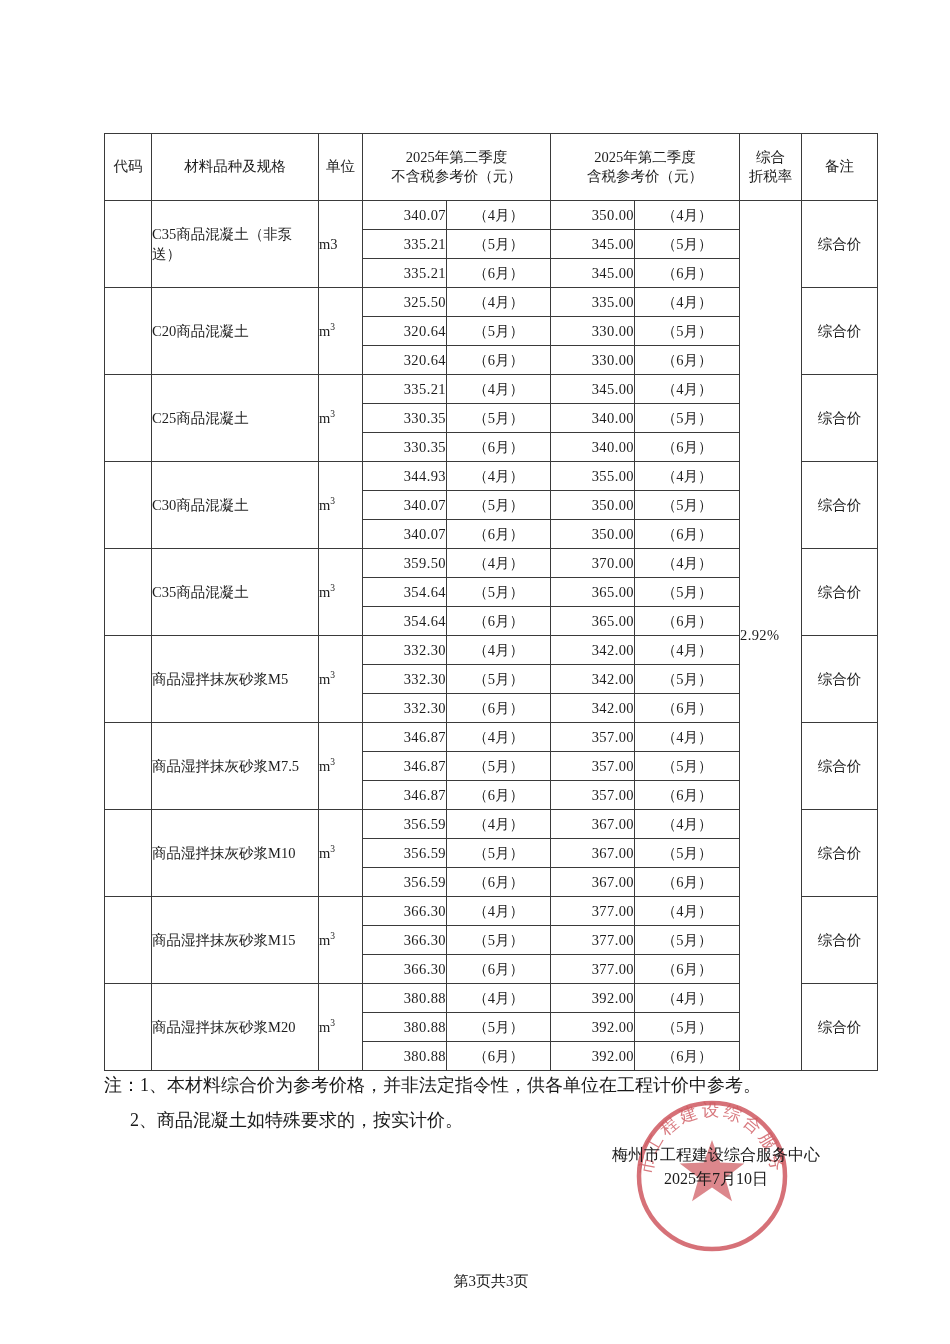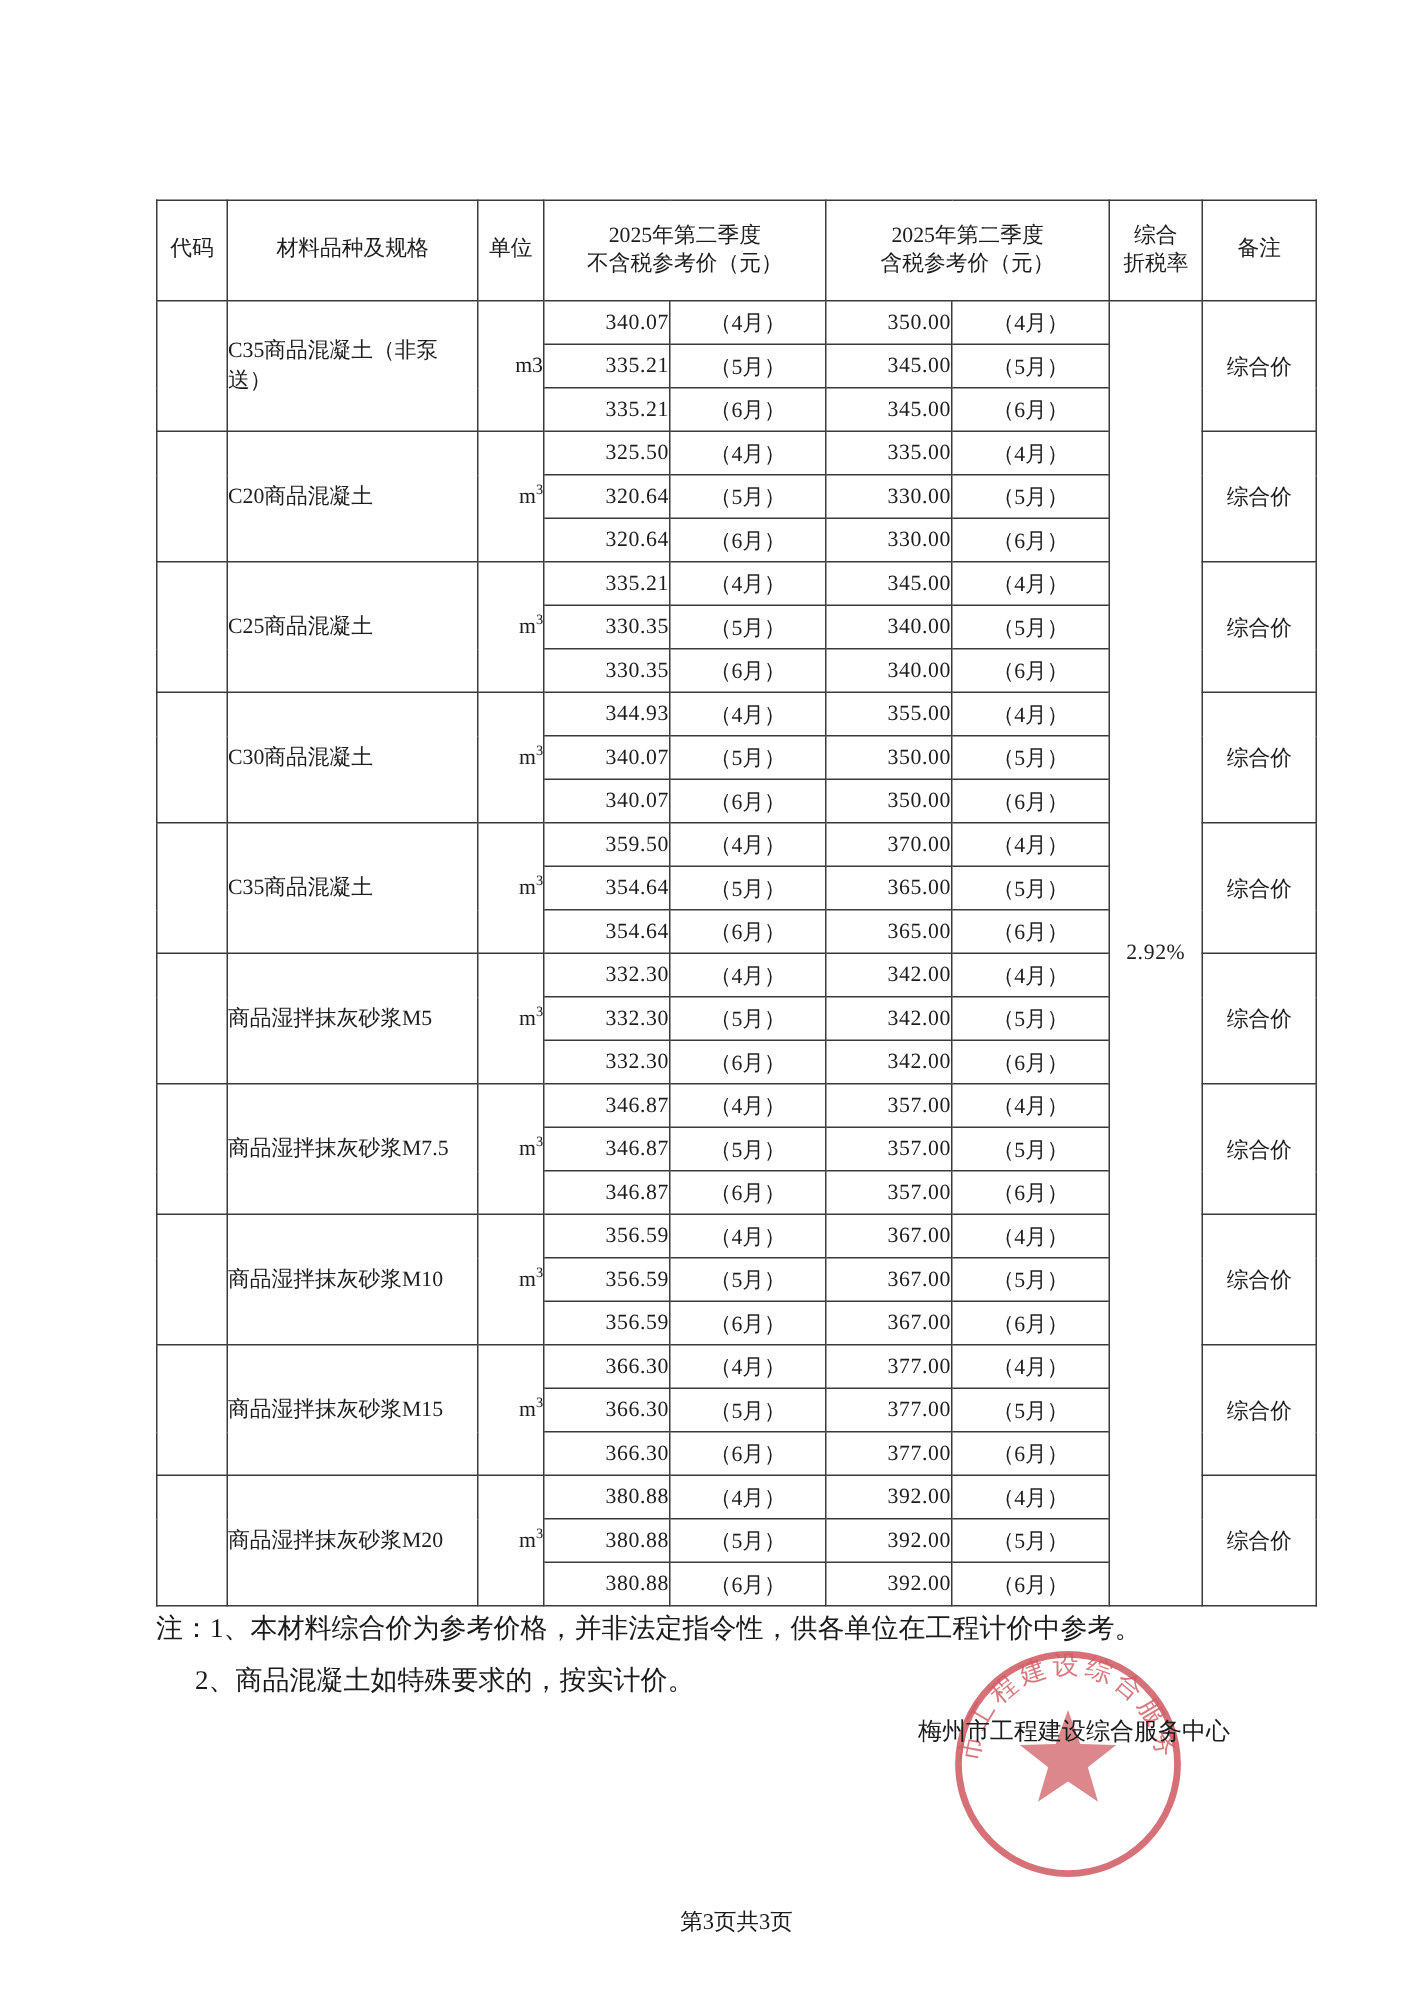--- a/index.html
+++ b/index.html
@@ -69,30 +69,30 @@
 
   
   .cell-code    { text-align: center; }
   .cell-name    {
     text-align: left;
     padding: 2px 4px 2px 7px;
     line-height: 1.38;
     font-size: 14.5px;
     margin-left: 48px;
   }
-  .cell-unit    { text-align: right; font-size: 14px; }
+  .cell-unit    { text-align: left; font-size: 14px; }
   .cell-unit sup { font-size: 9.5px; vertical-align: super; line-height: 0; }
   .cell-price   {
     text-align: right;
     padding-right: 2px;
     font-size: 14.5px;
     letter-spacing: 0.4px;
   }
   .cell-month   { text-align: center; font-size: 14px; }
-  .cell-rate    { text-align: center; font-size: 14.5px; letter-spacing: 0.4px; }
+  .cell-rate    { font-size: 14.5px; letter-spacing: 0.4px; }
   .cell-remark  { text-align: center; font-size: 14.5px; }
 
   .data-row td { height: 28px; }
 
   
   .notes {
     position: absolute;
     left: 88px;
     top: 1068px;
     width: 700px;
@@ -414,19 +414,20 @@
     </defs>
     <circle cx="80" cy="80" r="73" fill="none" stroke="#c8424a" stroke-width="4.5" opacity="0.85"></circle>
     <polygon points="80,44 88.2,66.6 112.2,67.4 93.2,82.1 100,105.2 80,91.6 60,105.2 66.8,82.1 47.8,67.4 71.8,66.6" fill="#c8424a" opacity="0.72"></polygon>
     <text font-family="'Liberation Serif', serif" font-size="17.5" fill="#c8424a" opacity="0.8" letter-spacing="3.2">
       <textPath href="#sealArc" startOffset="50%" text-anchor="middle">梅州市工程建设综合服务中心</textPath>
     </text>
   </svg>
 
   <div class="sig-block">
     <div class="sig-org">梅州市工程建设综合服务中心</div>
+    <div class="sig-date">2025年7月10日</div>
   </div>
 
   <div class="footer">
     <span>第3页共3页</span>
   </div>
 
 </div>
 
 </body></html>

